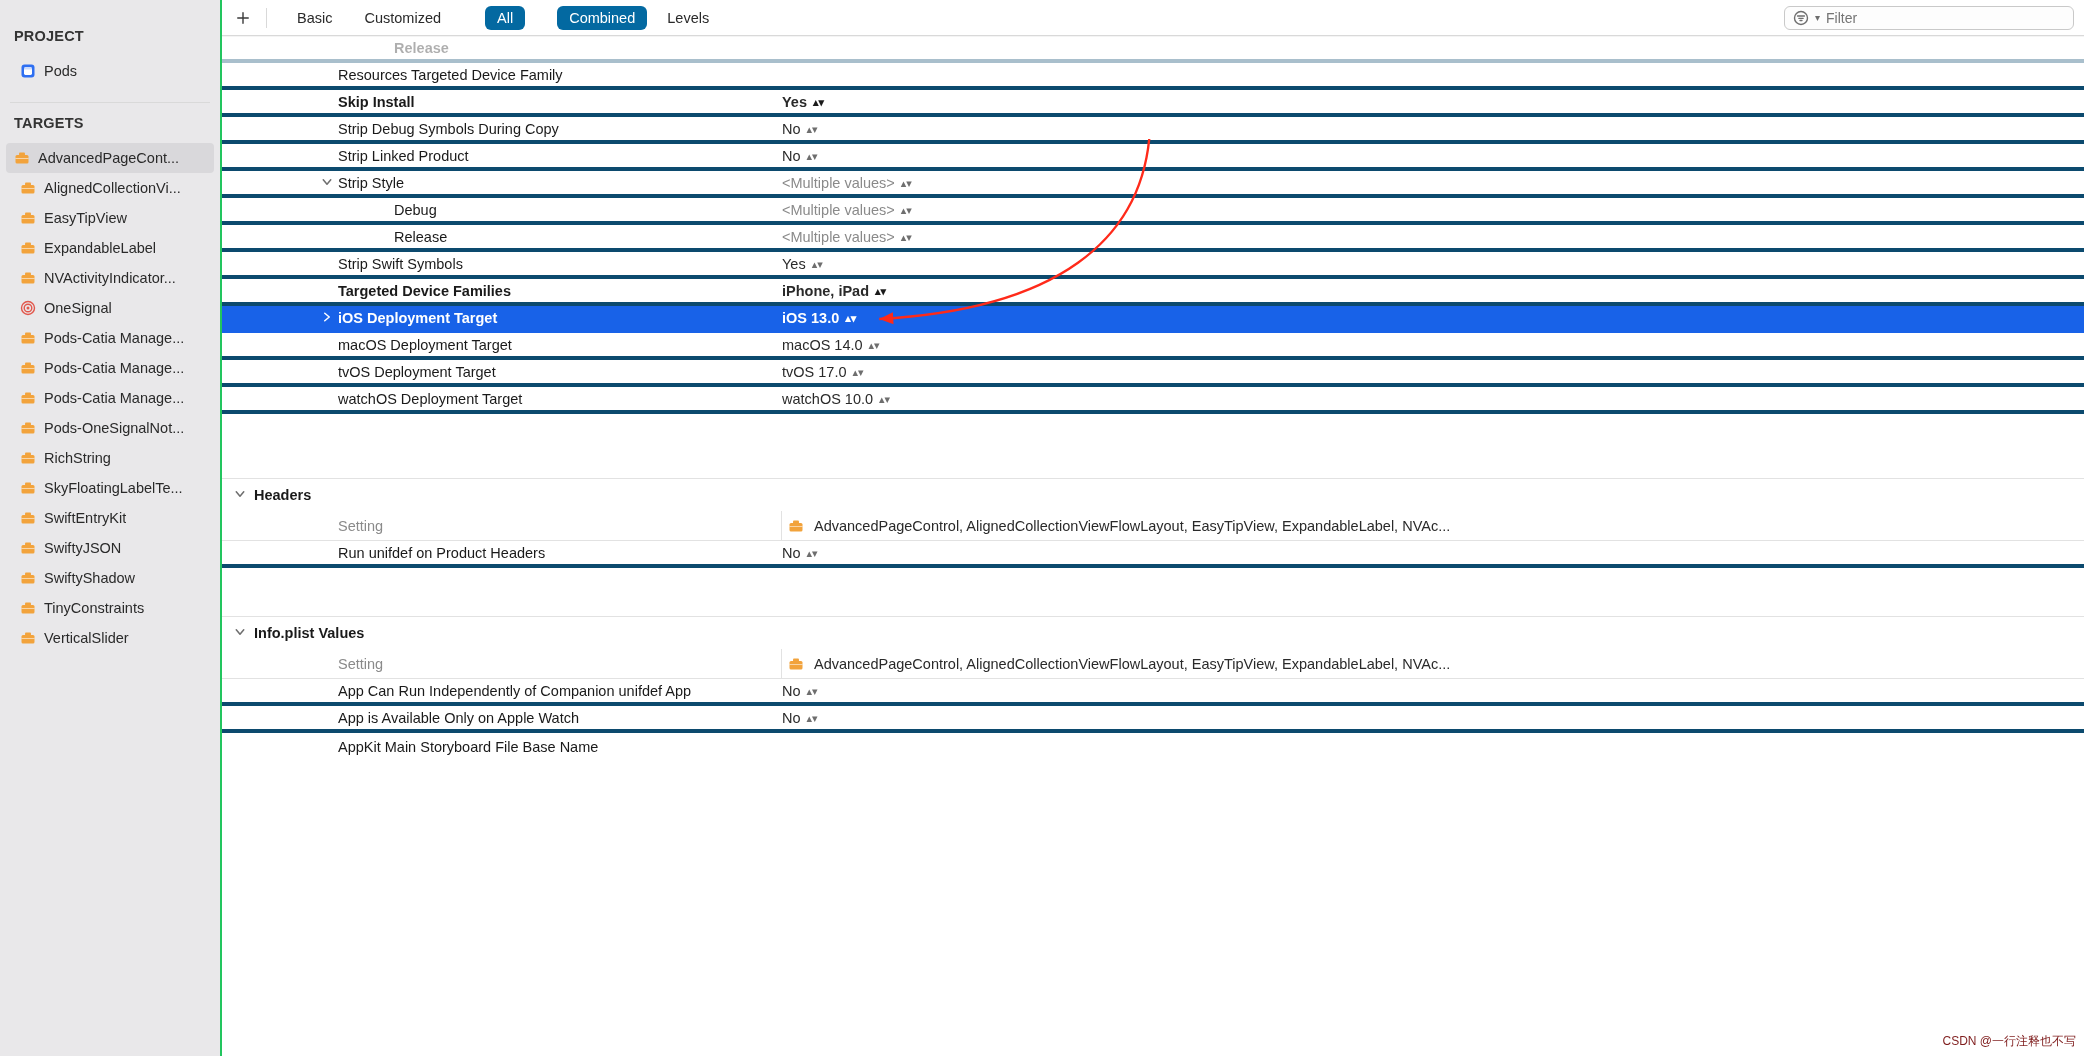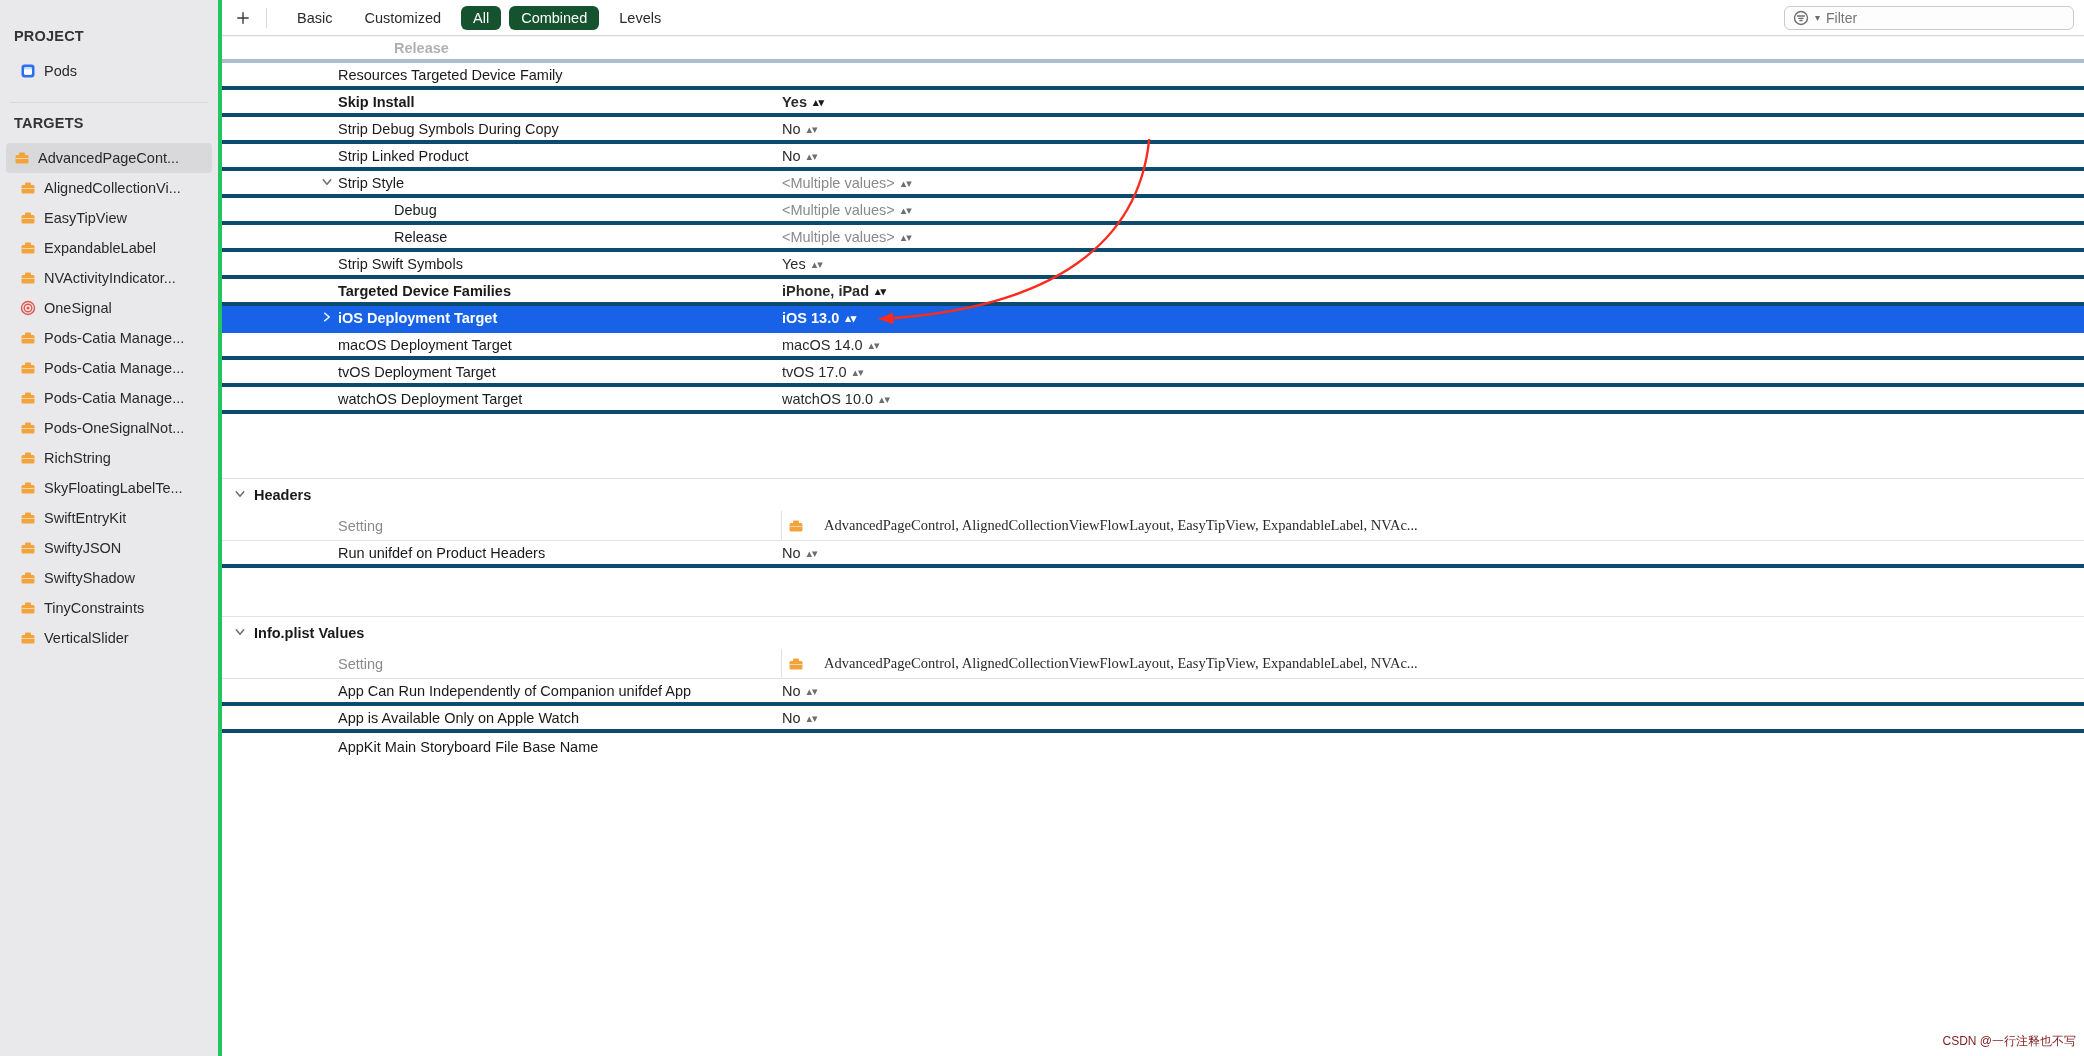--- a/index.html
+++ b/index.html
@@ -1,20 +1,20 @@
 <!DOCTYPE html>
 <html><head>
 <meta charset="utf-8">
 <style>
   * { box-sizing: border-box; margin: 0; padding: 0; }
   html, body { height: 100%; font-family: -apple-system, "Helvetica Neue", Arial, sans-serif; font-size: 14.5px; color: #1a1a1a; background: #ffffff; }
   .app { display: flex; height: 100%; overflow: hidden; }
 
   
-  .sidebar { width: 222px; flex: 0 0 222px; background: #e9e8ea; border-right: 4px solid #22c55e; overflow-y: auto; padding-top: 24px; }
+  .sidebar { width: 222px; flex: 0 0 222px; background: #e9e8ea; border-right: 2px solid #22c55e; overflow-y: auto; padding-top: 24px; }
   .sb-section-title { font-weight: 600; color: #343434; padding: 4px 14px 8px 14px; letter-spacing: .2px; }
   .sb-item { display: flex; align-items: center; gap: 8px; padding: 6px 10px 6px 14px; color: #2a2a2a; cursor: default; line-height: 18px; }
   .sb-item.sel { background: #d9d8db; border-radius: 4px; margin: 0 6px; padding-left: 8px; }
   .sb-list { padding: 4px 0 12px 0; }
   .sb-list .sb-item { margin: 0 6px; border-radius: 4px; }
   .sb-item .lbl { white-space: nowrap; overflow: hidden; text-overflow: ellipsis; }
 
   
   .ico { width: 16px; height: 16px; flex: 0 0 16px; display: inline-flex; align-items: center; justify-content: center; }
   .ico-proj { color: #2e6ff2; }
@@ -27,21 +27,21 @@
   
   .main { flex: 1 1 auto; display: flex; flex-direction: column; overflow: hidden; }
 
   
   .toolbar { display: flex; align-items: center; gap: 12px; padding: 0 10px; height: 36px; border-bottom: 1px solid #d9d9d9; }
   .tool-left { display: flex; align-items: center; gap: 6px; }
   .plus-btn { width: 22px; height: 22px; display: inline-flex; align-items: center; justify-content: center; color: #3a3a3a; border-radius: 4px; }
   .vsep { width: 1px; height: 20px; background: #d9d9d9; margin: 0 6px; }
   .scope { display: flex; align-items: center; gap: 8px; }
   .scope-tab { padding: 4px 12px; color: #2a2a2a; border-radius: 6px; cursor: default; }
-  .scope-pill { background: #14532d; color: #ffffff; }
+  .scope-pill { background: #0369a1; color: #ffffff; margin-left: 24px; }
   .filter-wrap { margin-left: auto; display: flex; align-items: center; gap: 6px; padding: 2px 8px; border: 1px solid #c9c9c9; border-radius: 6px; width: 290px; height: 24px; color: #8a8a8a; background: #fdfdfd; }
   .filter-wrap svg { width: 16px; height: 16px; color: #6e6e6e; }
   .filter-wrap input { border: 0; outline: 0; flex: 1; font-size: 14px; color: #333; background: transparent; }
 
   
   .settings { flex: 1 1 auto; overflow: auto; padding: 0 0 40px 0; }
   .row { display: grid; grid-template-columns: 560px 1fr; align-items: center; border-bottom: 4px solid #0c4a6e; min-height: 27px; padding: 0 0 0 0; }
   .row .name { padding-left: 116px; }
   .row.level-1 .name { padding-left: 116px; }
   .row.level-2 .name { padding-left: 172px; }
@@ -56,21 +56,21 @@
   .row.selected .updn { color: #ffffff; }
   .row.bold .updn { color: #1a1a1a; }
   .spacer { height: 56px; }
 
   
   .section { border-top: 1px solid #e2e2e2; margin-top: 8px; }
   .section-h { display: flex; align-items: center; gap: 6px; padding: 8px 0 8px 12px; font-weight: 700; color: #1a1a1a; }
   .section-h .chev { width: 14px; color: #6e6e6e; }
   .colhdr { display: grid; grid-template-columns: 560px 1fr; border-bottom: 1px solid #e2e2e2; min-height: 30px; align-items: center; }
   .colhdr .c1 { padding-left: 116px; color: #8a8a8a; border-right: 1px solid #e2e2e2; height: 100%; display: flex; align-items: center; }
-  .colhdr .c2 { padding-left: 6px; display: inline-flex; align-items: center; gap: 20px; color: #2a2a2a; min-width: 0; font-family: Liberation Serif, serif; }
+  .colhdr .c2 { padding-left: 6px; display: inline-flex; align-items: center; gap: 10px; color: #2a2a2a; min-width: 0; }
   .colhdr .c2 .lbl { white-space: nowrap; overflow: hidden; text-overflow: ellipsis; flex: 1; }
   .row.noborder { border-bottom: 0; }
 
   
   .arrow-layer { position: fixed; pointer-events: none; left: 0; top: 0; }
 
   
   .wm { position: fixed; right: 8px; bottom: 6px; color: #7f1d1d; font-size: 12px; pointer-events: none; }
 </style>
 </head>

